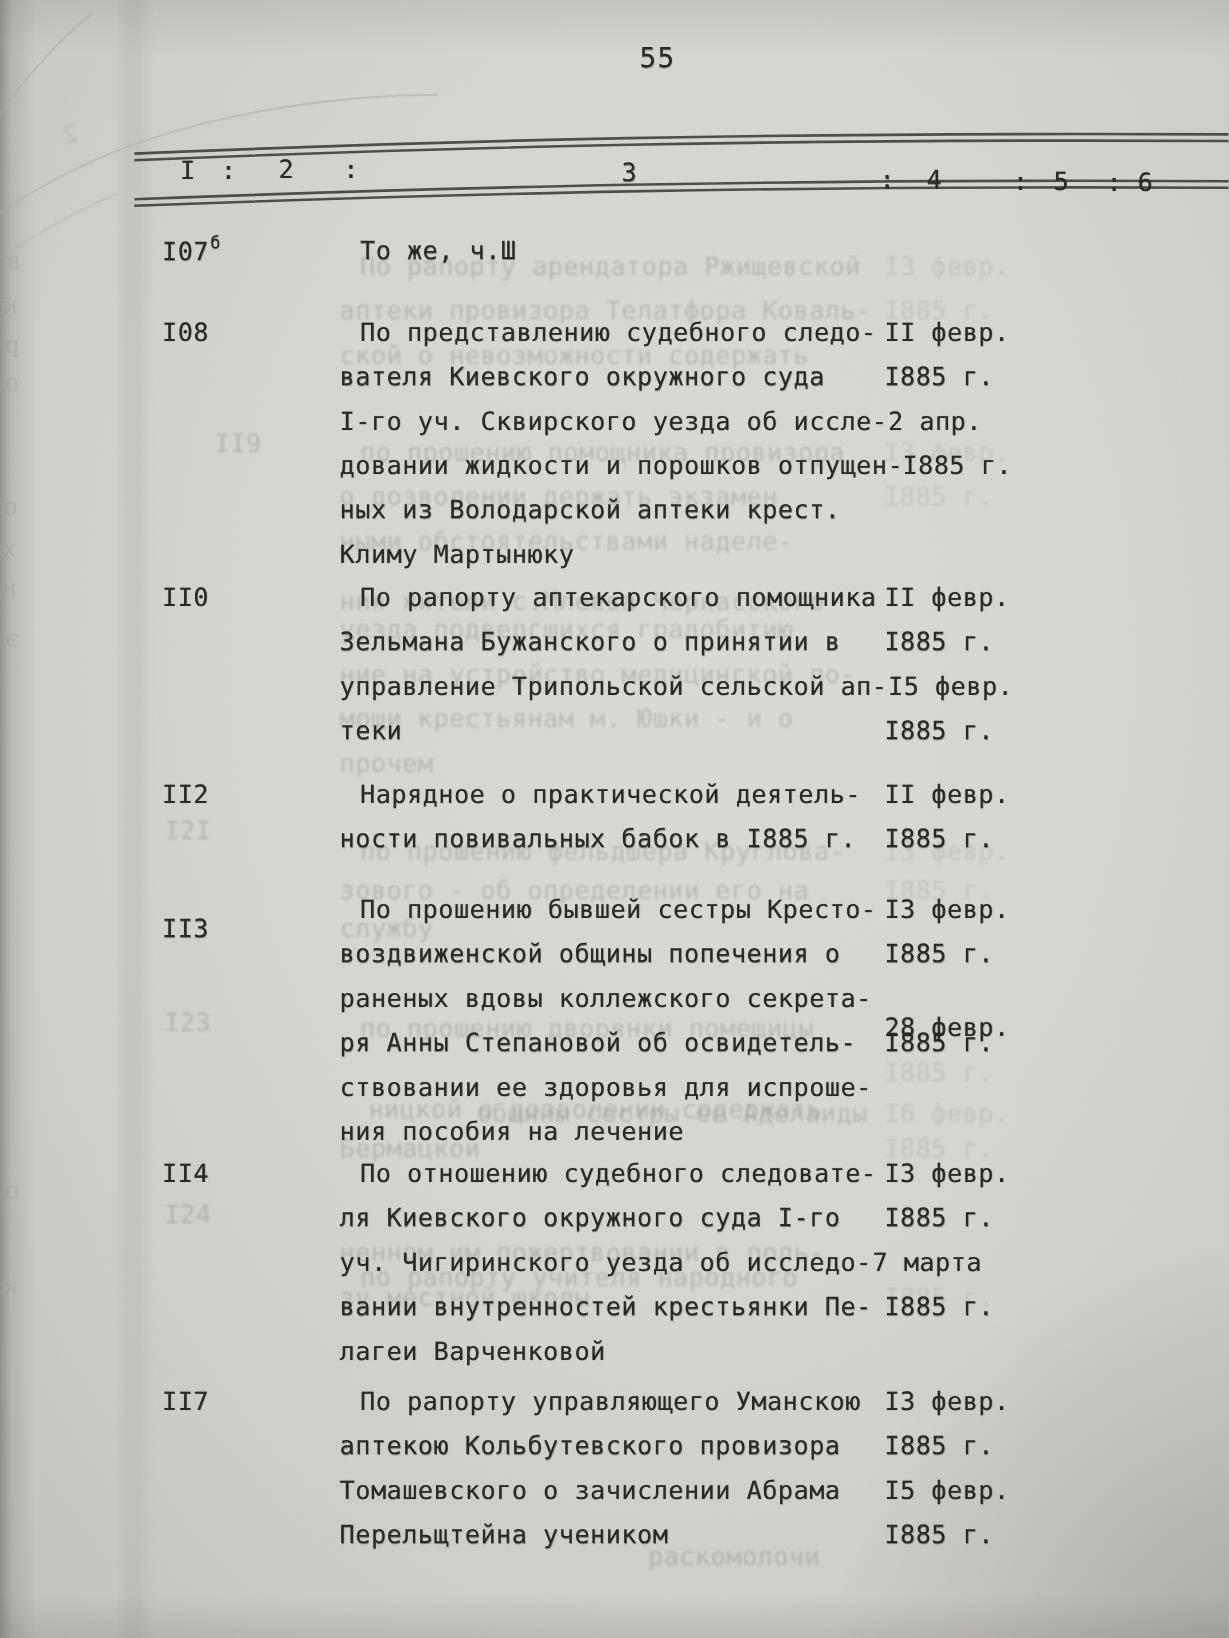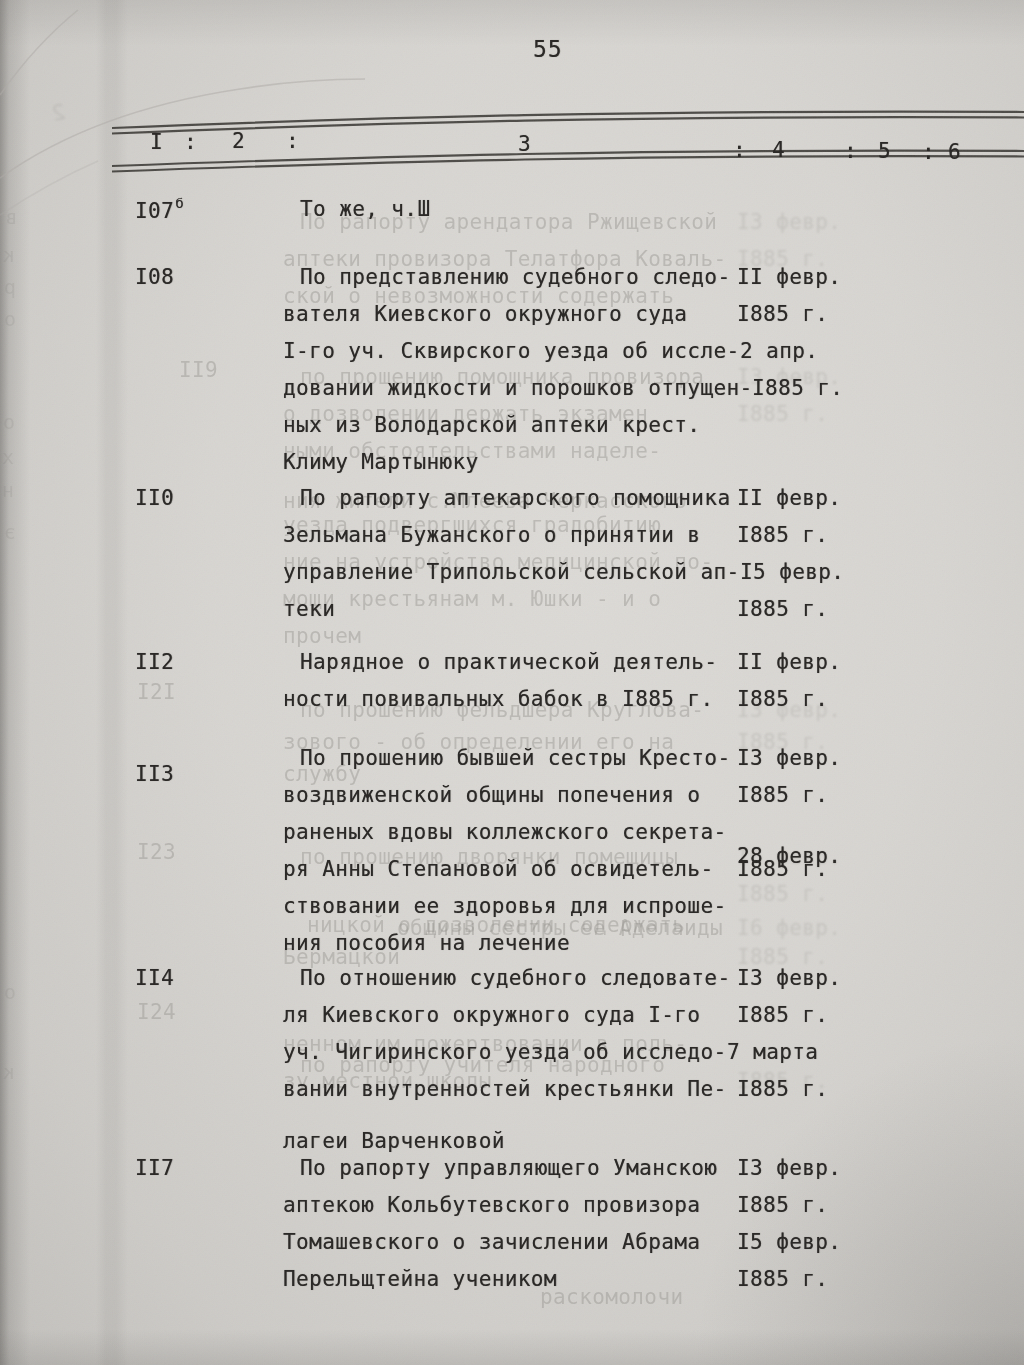--- a/index.html
+++ b/index.html
@@ -158,21 +158,21 @@
         <span class="line" style="left: 283px; top: 931px;">ния пособия на лечение</span>
         <span class="num" style="left: 135px; top: 966px;">II4</span>
         <span class="line" style="left: 300px; top: 966px;">По отношению судебного следовате-</span>
         <span class="line" style="left: 737px; top: 966px;">I3 февр.</span>
         <span class="line" style="left: 283px; top: 1003px;">ля Киевского окружного суда I-го</span>
         <span class="line" style="left: 737px; top: 1003px;">I885 г.</span>
         <span class="line" style="left: 283px; top: 1040px;">уч. Чигиринского уезда об исследо-</span>
         <span class="line" style="left: 727px; top: 1040px;">7 марта</span>
         <span class="line" style="left: 283px; top: 1077px;">вании внутренностей крестьянки Пе-</span>
         <span class="line" style="left: 737px; top: 1077px;">I885 г.</span>
-        <span class="line" style="left: 283px; top: 1114px; margin-top: 15px;">лагеи Варченковой</span>
+        <span class="line" style="left: 283px; top: 1114px;">лагеи Варченковой</span>
         <span class="num" style="left: 135px; top: 1156px;">II7</span>
         <span class="line" style="left: 300px; top: 1156px;">По рапорту управляющего Уманскою</span>
         <span class="line" style="left: 737px; top: 1156px;">I3 февр.</span>
         <span class="line" style="left: 283px; top: 1193px;">аптекою Кольбутевского провизора</span>
         <span class="line" style="left: 737px; top: 1193px;">I885 г.</span>
         <span class="line" style="left: 283px; top: 1230px;">Томашевского о зачислении Абрама</span>
         <span class="line" style="left: 737px; top: 1230px;">I5 февр.</span>
         <span class="line" style="left: 283px; top: 1267px;">Перельщтейна учеником</span>
         <span class="line" style="left: 737px; top: 1267px;">I885 г.</span>
       </div>

